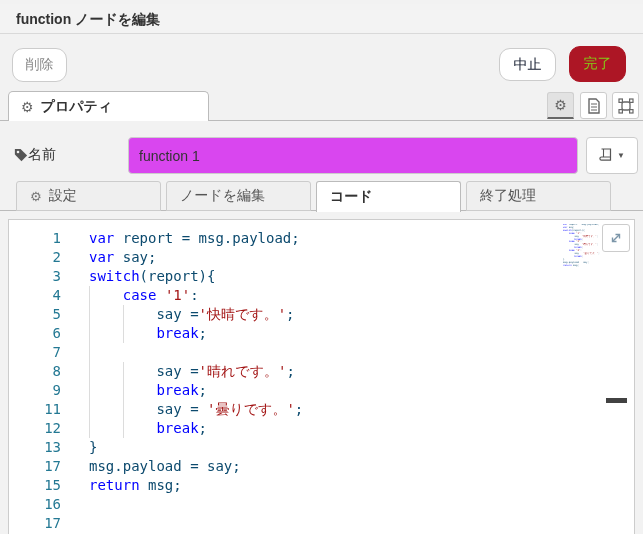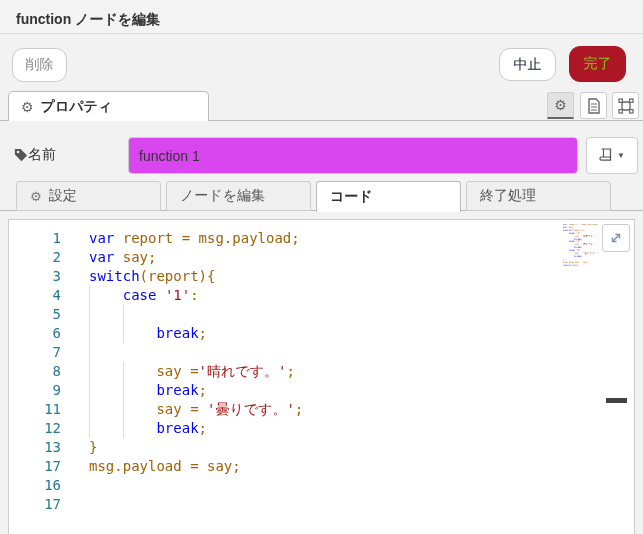--- a/index.html
+++ b/index.html
@@ -38,21 +38,21 @@
   .edit-tab.active { background:#fff; border-color:#bbb; height:31px; border-bottom:none; font-weight:bold; color:#333; z-index:3; }
 
   
   .editor { position:absolute; left:8px; top:215px; width:627px; height:319px; background:#fff; border:1px solid #ccc; overflow:hidden; font-family:"DejaVu Sans Mono","Liberation Mono",monospace; font-size:14px; }
   .code-lines { position:absolute; left:0; top:9px; width:100%; }
   .code-line { position:relative; height:19px; line-height:19px; white-space:pre; }
   .gutter { position:absolute; left:0; top:0; width:52px; text-align:right; color:#237893; }
   .ctext { position:absolute; left:80px; top:0; color:#000; }
   .tok-k { color:#0000ff; }
   .tok-s { color:#a31515; }
-  .tok-p { color:#a16207; }
+  .tok-p { color:#0c4a6e; }
   .guide { position:absolute; top:0; width:1px; height:19px; background:#dcdcdc; }
 
   
   .minimap { position:absolute; left:554px; top:4px; width:38px; font-family:"DejaVu Sans Mono","Liberation Mono",monospace; font-size:2.4px; line-height:2.9px; white-space:pre; overflow:hidden; }
 
   .expand-btn { position:absolute; left:593px; top:4px; width:28px; height:28px; background:#fff; border:1px solid #ccc; border-radius:3px; display:flex; align-items:center; justify-content:center; cursor:pointer; }
   .scroll-marker { position:absolute; left:597px; top:178px; width:21px; height:5px; background:#424242; }
 </style>
 </head>
 <body>
@@ -126,29 +126,30 @@
         <span>終了処理</span>
       </div>
     </div>
 
   <div class="editor">
     <div class="code-lines" id="code-lines">
         <div class="code-line"><span class="gutter">1</span><span class="ctext"><span class="tok-k">var</span><span class="tok-p"> report = msg.payload;</span></span></div>
         <div class="code-line"><span class="gutter">2</span><span class="ctext"><span class="tok-k">var</span><span class="tok-p"> say;</span></span></div>
         <div class="code-line"><span class="gutter">3</span><span class="ctext"><span class="tok-k">switch</span><span class="tok-p">(report){</span></span></div>
         <div class="code-line"><span class="gutter">4</span><span class="guide" style="left: 80px;"></span><span class="ctext"><span class="tok-p">    </span><span class="tok-k">case</span><span class="tok-p"> </span><span class="tok-s">'1'</span><span class="tok-p">:</span></span></div>
-        <div class="code-line"><span class="gutter">5</span><span class="guide" style="left: 80px;"></span><span class="guide" style="left: 113.7px;"></span></div>
+        <div class="code-line"><span class="gutter">5</span><span class="guide" style="left: 80px;"></span><span class="guide" style="left: 113.7px;"></span><span class="ctext"><span class="tok-p">        say =</span><span class="tok-s">'快晴です。'</span><span class="tok-p">;</span></span></div>
         <div class="code-line"><span class="gutter">6</span><span class="guide" style="left: 80px;"></span><span class="guide" style="left: 113.7px;"></span><span class="ctext"><span class="tok-p">        </span><span class="tok-k">break</span><span class="tok-p">;</span></span></div>
         <div class="code-line"><span class="gutter">7</span><span class="guide" style="left: 80px;"></span></div>
         <div class="code-line"><span class="gutter">8</span><span class="guide" style="left: 80px;"></span><span class="guide" style="left: 113.7px;"></span><span class="ctext"><span class="tok-p">        say =</span><span class="tok-s">'晴れです。'</span><span class="tok-p">;</span></span></div>
         <div class="code-line"><span class="gutter">9</span><span class="guide" style="left: 80px;"></span><span class="guide" style="left: 113.7px;"></span><span class="ctext"><span class="tok-p">        </span><span class="tok-k">break</span><span class="tok-p">;</span></span></div>
         <div class="code-line"><span class="gutter">11</span><span class="guide" style="left: 80px;"></span><span class="guide" style="left: 113.7px;"></span><span class="ctext"><span class="tok-p">        say = </span><span class="tok-s">'曇りです。'</span><span class="tok-p">;</span></span></div>
         <div class="code-line"><span class="gutter">12</span><span class="guide" style="left: 80px;"></span><span class="guide" style="left: 113.7px;"></span><span class="ctext"><span class="tok-p">        </span><span class="tok-k">break</span><span class="tok-p">;</span></span></div>
         <div class="code-line"><span class="gutter">13</span><span class="ctext"><span class="tok-p">}</span></span></div>
         <div class="code-line"><span class="gutter">17</span><span class="ctext"><span class="tok-p">msg.payload = say;</span></span></div>
+        <div class="code-line"><span class="gutter">15</span><span class="ctext"><span class="tok-k">return</span><span class="tok-p"> msg;</span></span></div>
         <div class="code-line"><span class="gutter">16</span><span class="ctext"></span></div>
         <div class="code-line"><span class="gutter">17</span><span class="ctext"></span></div>
       </div>
     <div class="minimap" id="minimap"><div><span class="tok-k">var</span><span class="tok-p"> report = msg.payload;</span></div><div><span class="tok-k">var</span><span class="tok-p"> say;</span></div><div><span class="tok-k">switch</span><span class="tok-p">(report){</span></div><div><span class="tok-p">    </span><span class="tok-k">case</span><span class="tok-p"> </span><span class="tok-s">'1'</span><span class="tok-p">:</span></div><div><span class="tok-p">        say =</span><span class="tok-s">'快晴です。'</span><span class="tok-p">;</span></div><div><span class="tok-p">        </span><span class="tok-k">break</span><span class="tok-p">;</span></div><div><span class="tok-p">    </span><span class="tok-k">case</span><span class="tok-p"> </span><span class="tok-s">'2'</span><span class="tok-p">:</span></div><div><span class="tok-p">        say =</span><span class="tok-s">'晴れです。'</span><span class="tok-p">;</span></div><div><span class="tok-p">        </span><span class="tok-k">break</span><span class="tok-p">;</span></div><div><span class="tok-p">    </span><span class="tok-k">case</span><span class="tok-p"> </span><span class="tok-s">'3'</span><span class="tok-p">:</span></div><div><span class="tok-p">        say = </span><span class="tok-s">'曇りです。'</span><span class="tok-p">;</span></div><div><span class="tok-p">        </span><span class="tok-k">break</span><span class="tok-p">;</span></div><div><span class="tok-p">}</span></div><div><span class="tok-p">msg.payload = say;</span></div><div><span class="tok-k">return</span><span class="tok-p"> msg;</span></div><div>&nbsp;</div><div>&nbsp;</div></div>
     <div class="expand-btn">
       <svg width="14" height="14" viewBox="0 0 14 14">
         <path d="M3.5 10.5 L10.5 3.5" stroke="#7c96a9" stroke-width="1.4"></path>
         <path d="M6.5 3.5 h4 v4" fill="none" stroke="#7c96a9" stroke-width="1.4"></path>
         <path d="M7.5 10.5 h-4 v-4" fill="none" stroke="#7c96a9" stroke-width="1.4"></path>
       </svg>

